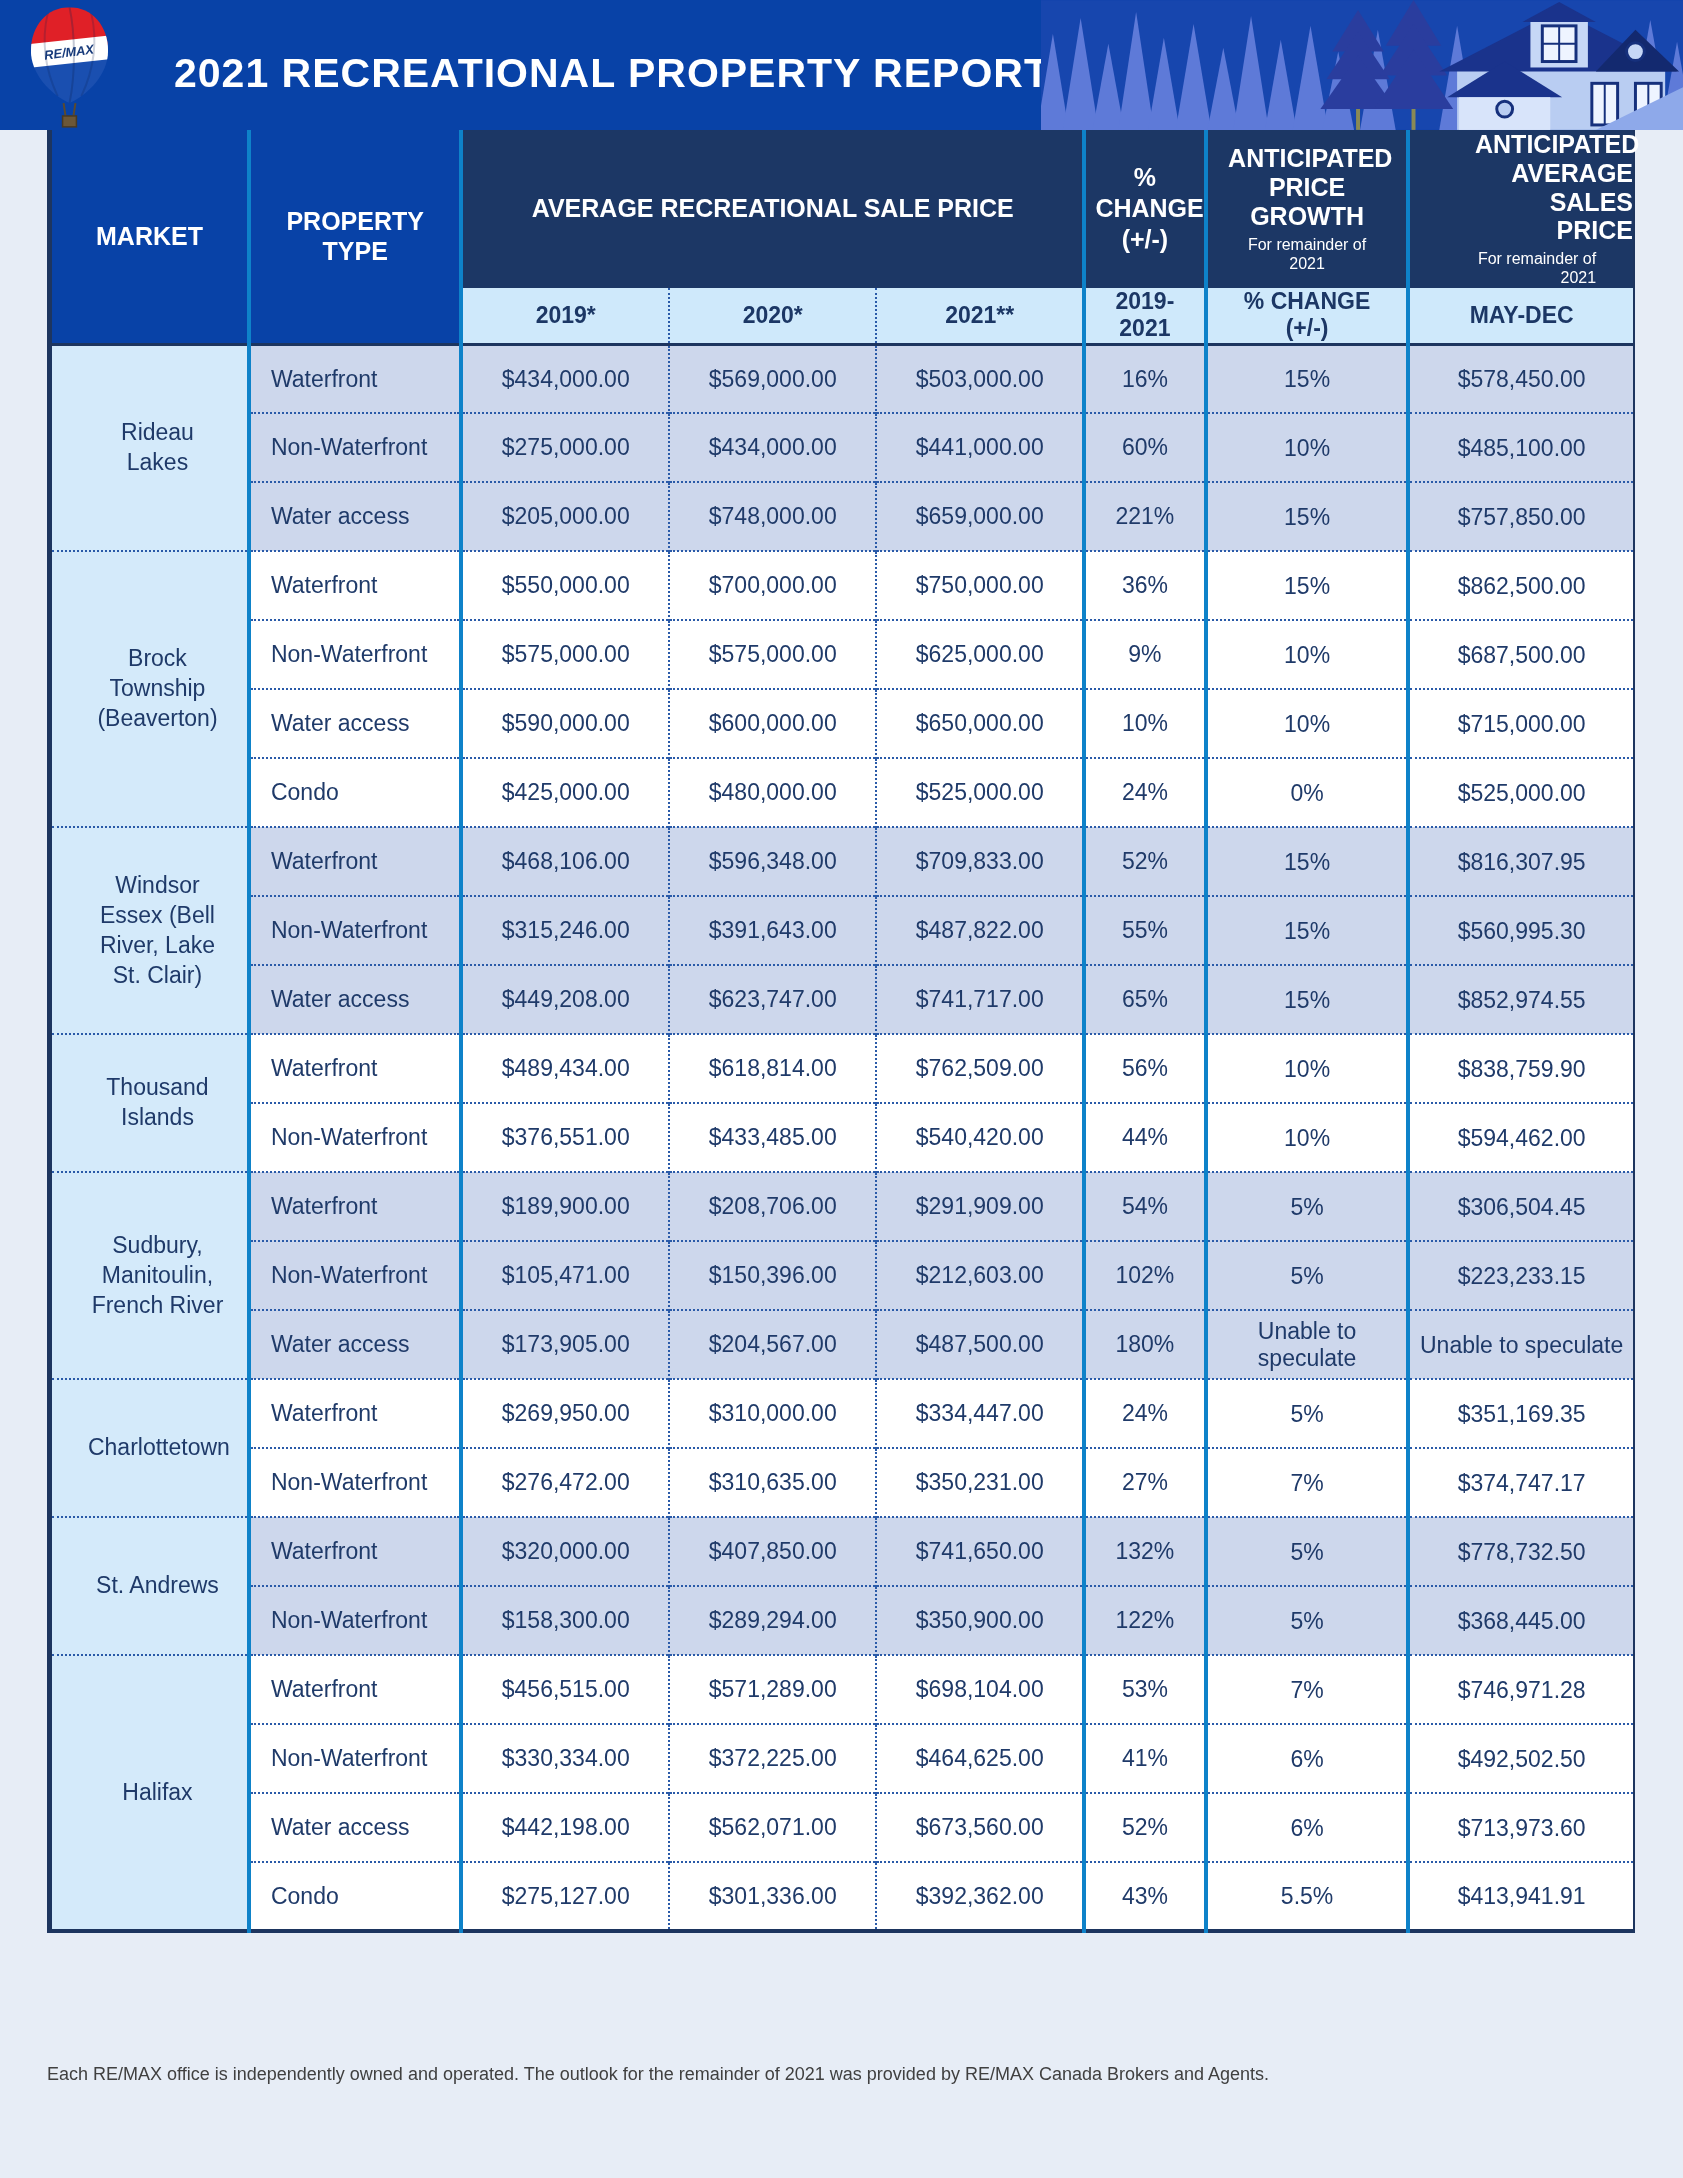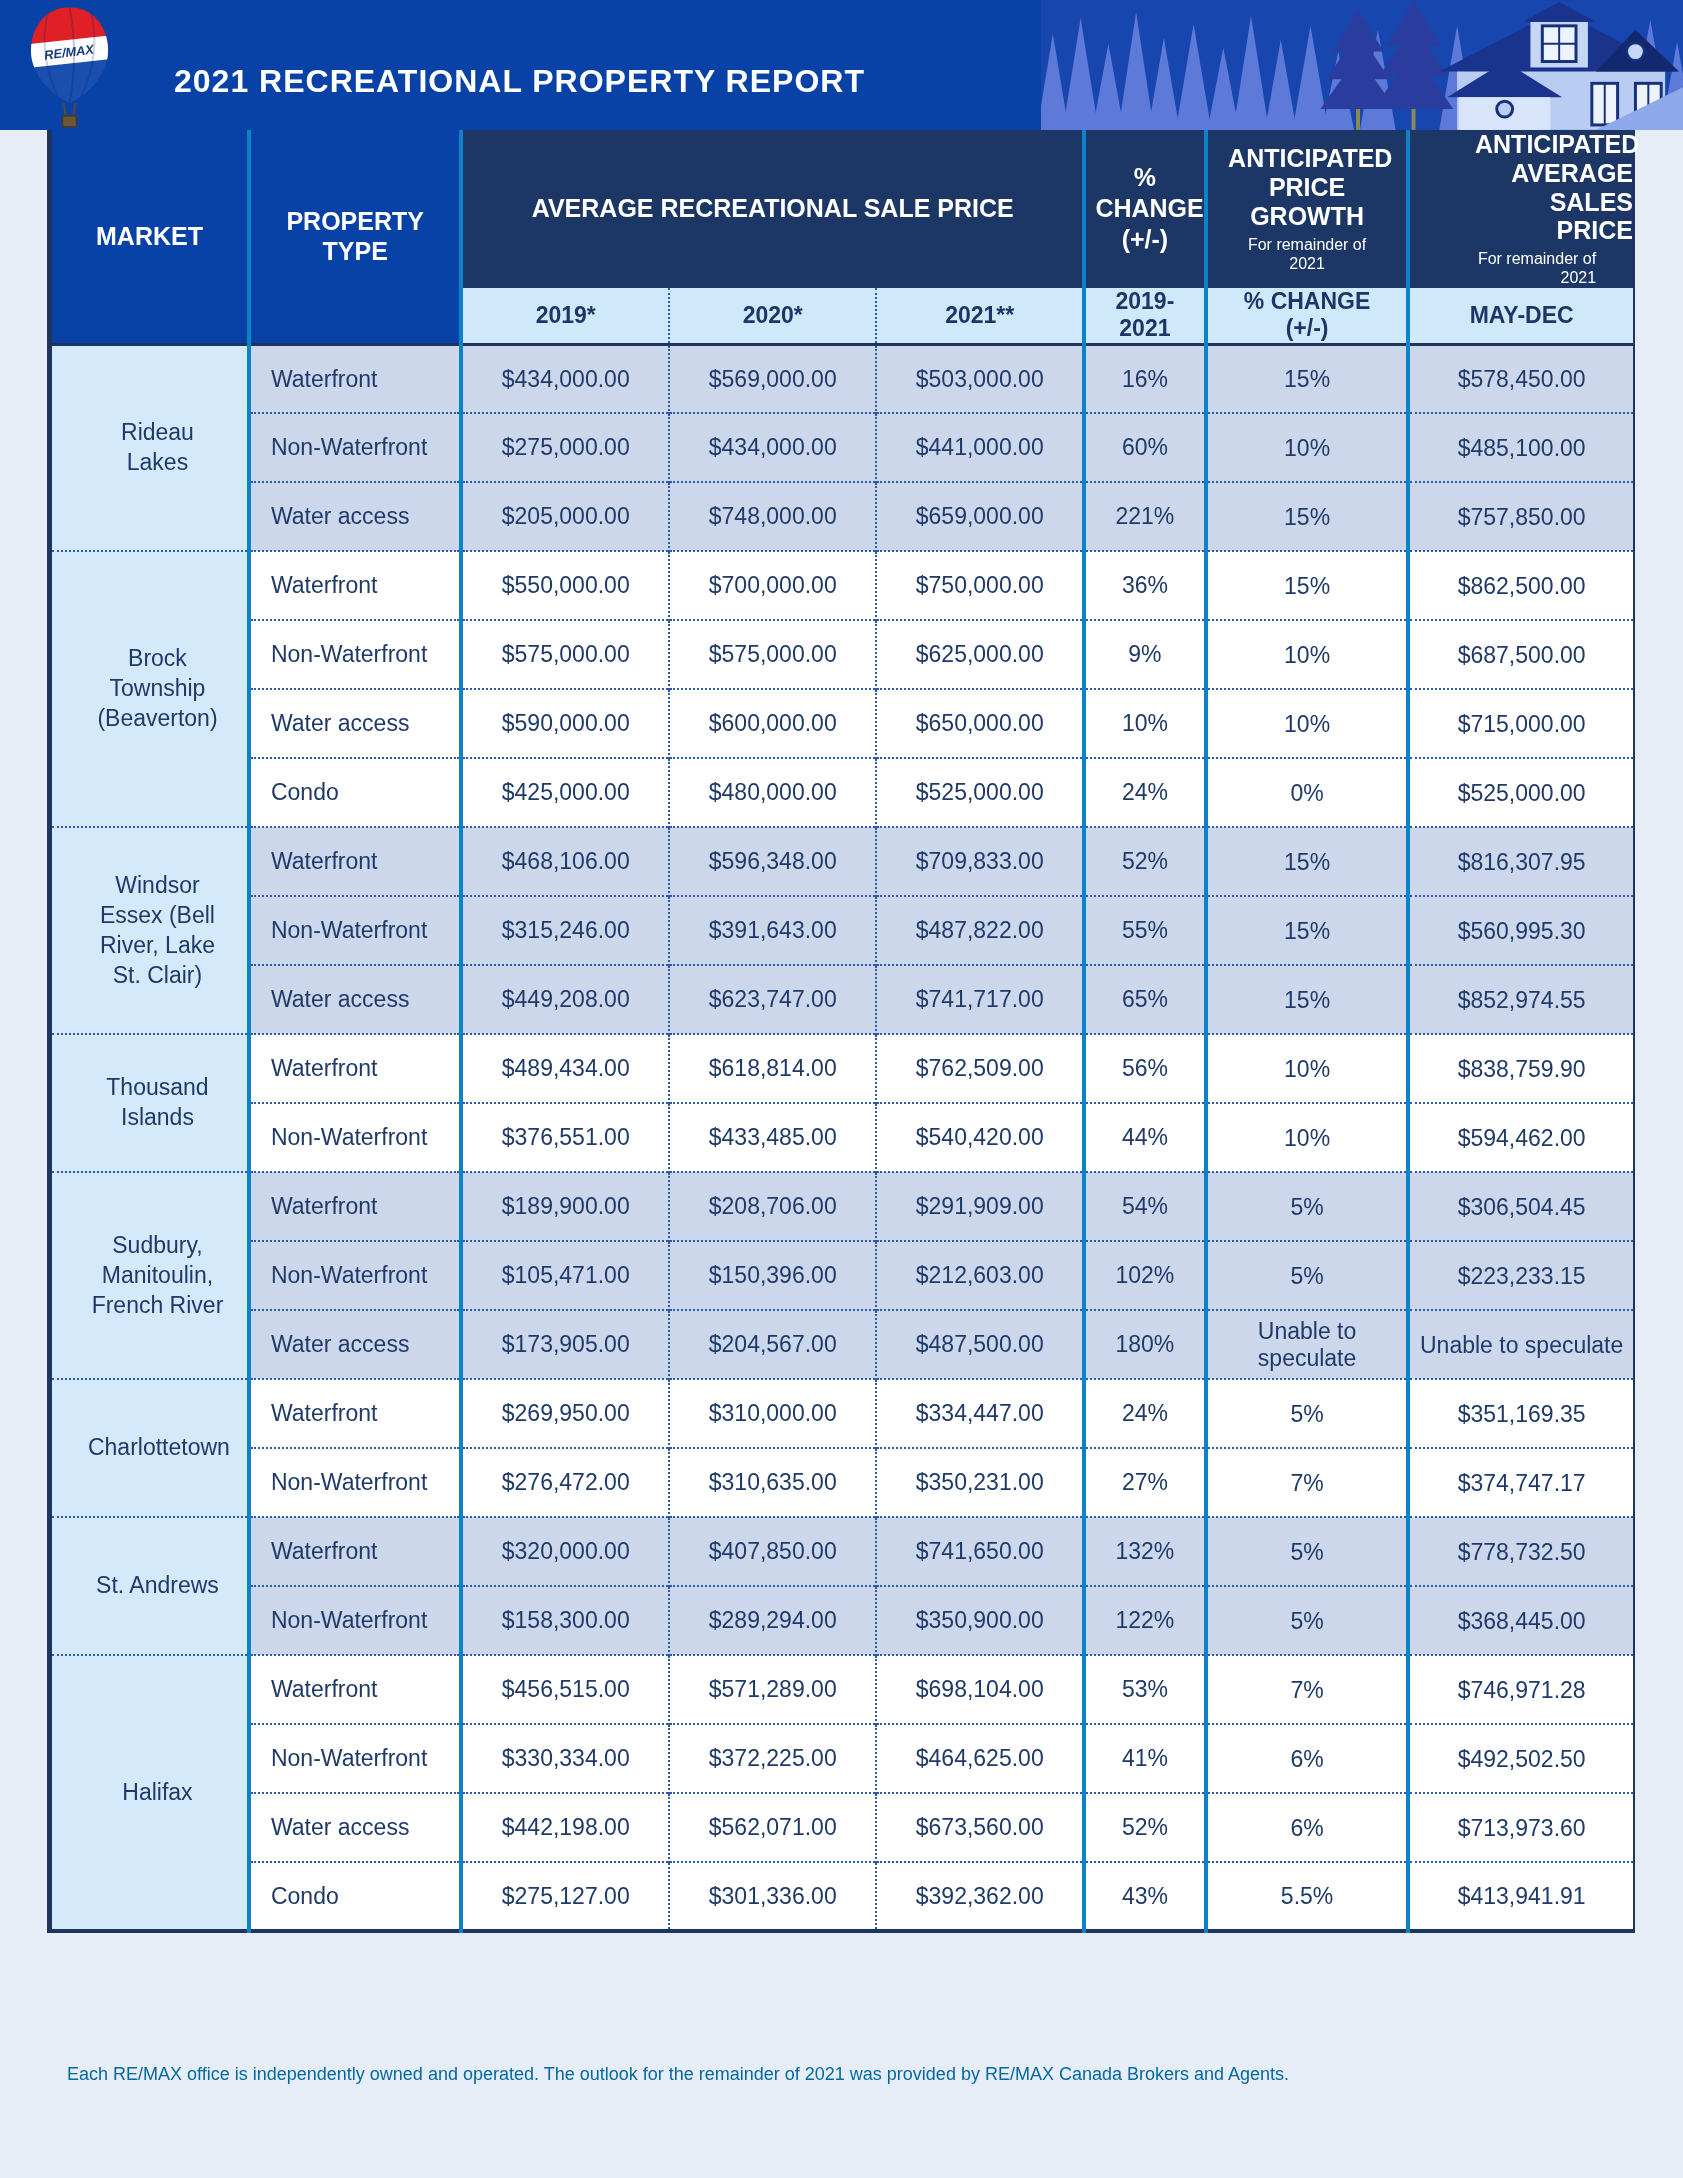--- a/index.html
+++ b/index.html
@@ -9,23 +9,23 @@
     background: #e7edf6;
     position: relative;
     overflow: hidden;
     color: #1f3a69;
   }
   .banner {
     position: absolute; left:0; top:0; width:1683px; height:130px;
     background: #0842a7;
   }
   .banner-title {
-    position:absolute; left:174px; top:16px; height:130px;
+    position:absolute; left:174px; top:8px; height:130px;
     display:flex; align-items:center;
-    color:#ffffff; font-size:32px; font-weight:800; letter-spacing:1px;
+    color:#ffffff; font-size:41px; font-weight:800; letter-spacing:1px;
     white-space:nowrap;
   }
   .balloon { position:absolute; left:24px; top:5px; }
   .scene  { position:absolute; right:0; top:0; }
 
   
   table.report {
     position:absolute; left:47px; top:130px;
     width:1588px;
     border-collapse: collapse;
@@ -80,21 +80,21 @@
   td.gr  { border-right:4px solid #0e82c9; line-height:1.15; }
   td.an  { line-height:1.15; }
 
   tr.shade td { background:#cdd7ec; }
   tr.plain td { background:#ffffff; }
   tr.shade td.mkt, tr.plain td.mkt { background:#d4eafa; }
 
   
   .notes {
     position:absolute; left:47px; top:2061px; width:1485px;
-    font-size:18px; line-height:1.45; color:#0369a1;margin-left:20px;
+    font-size:18px; line-height:1.45; color:#404040;
   }
 </style>
 </head>
 <body>
 
 <div class="banner">
 
   <svg class="balloon" width="91" height="125" viewBox="0 0 92 126">
     <defs>
       <clipPath id="env">

